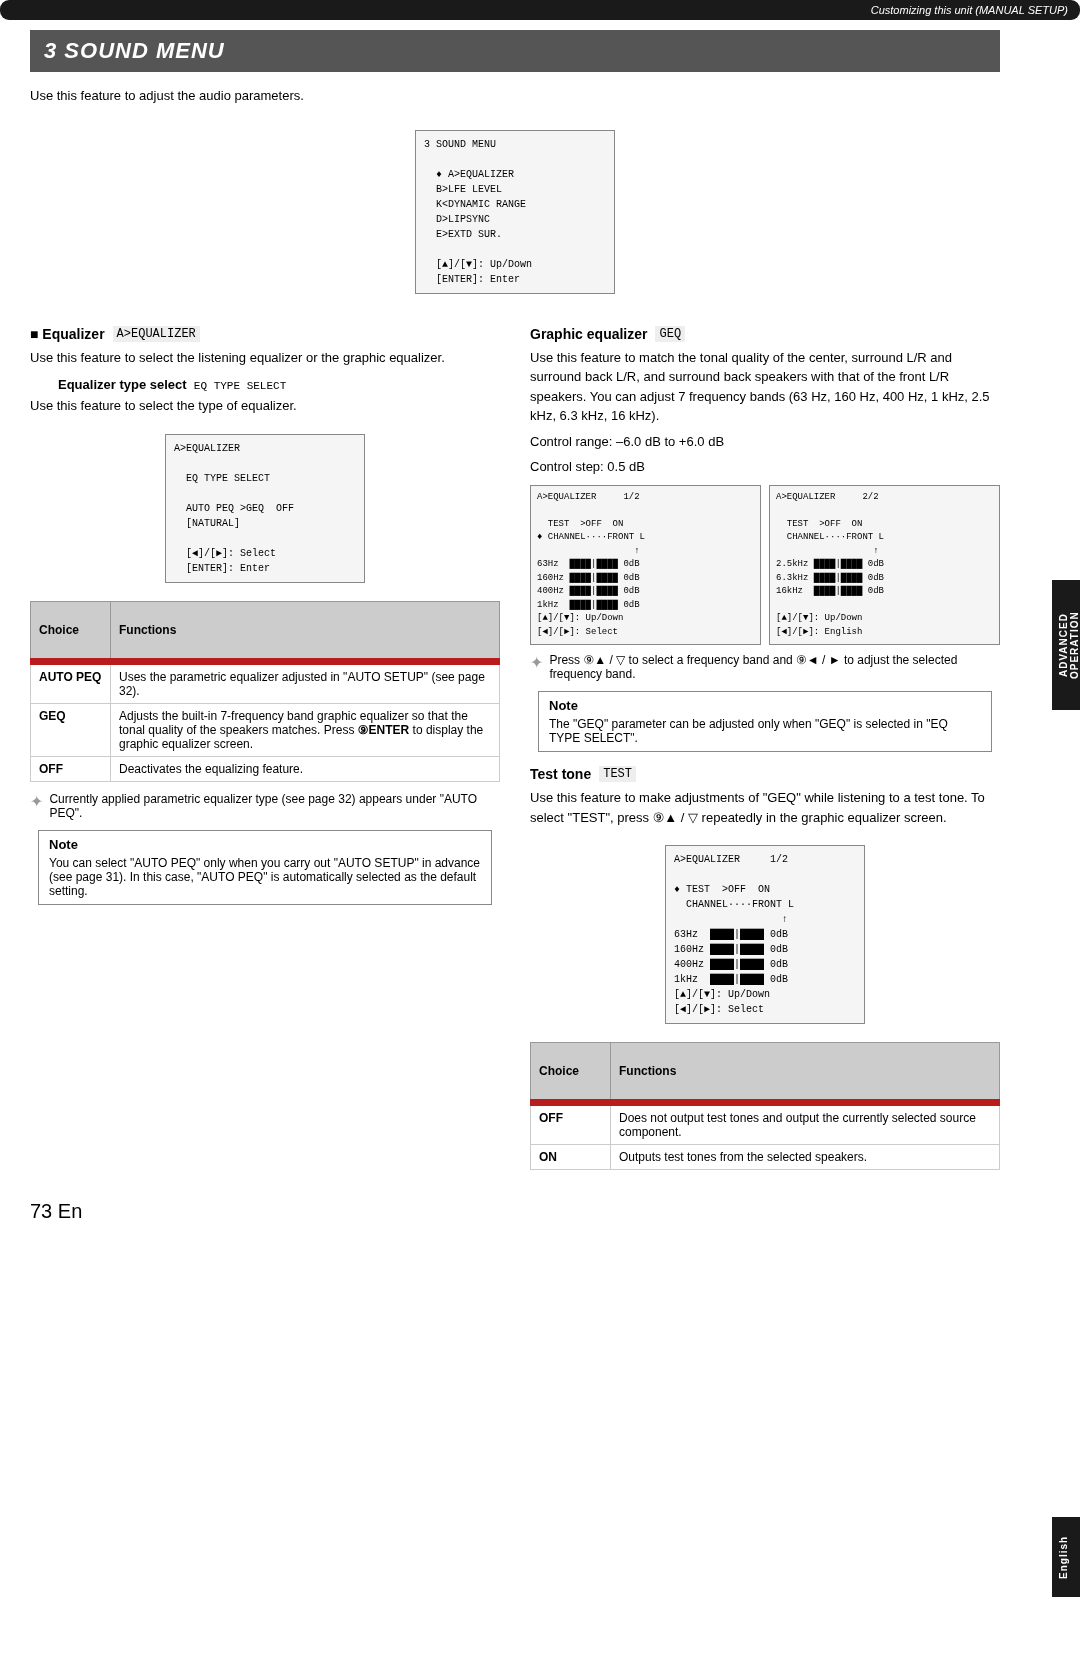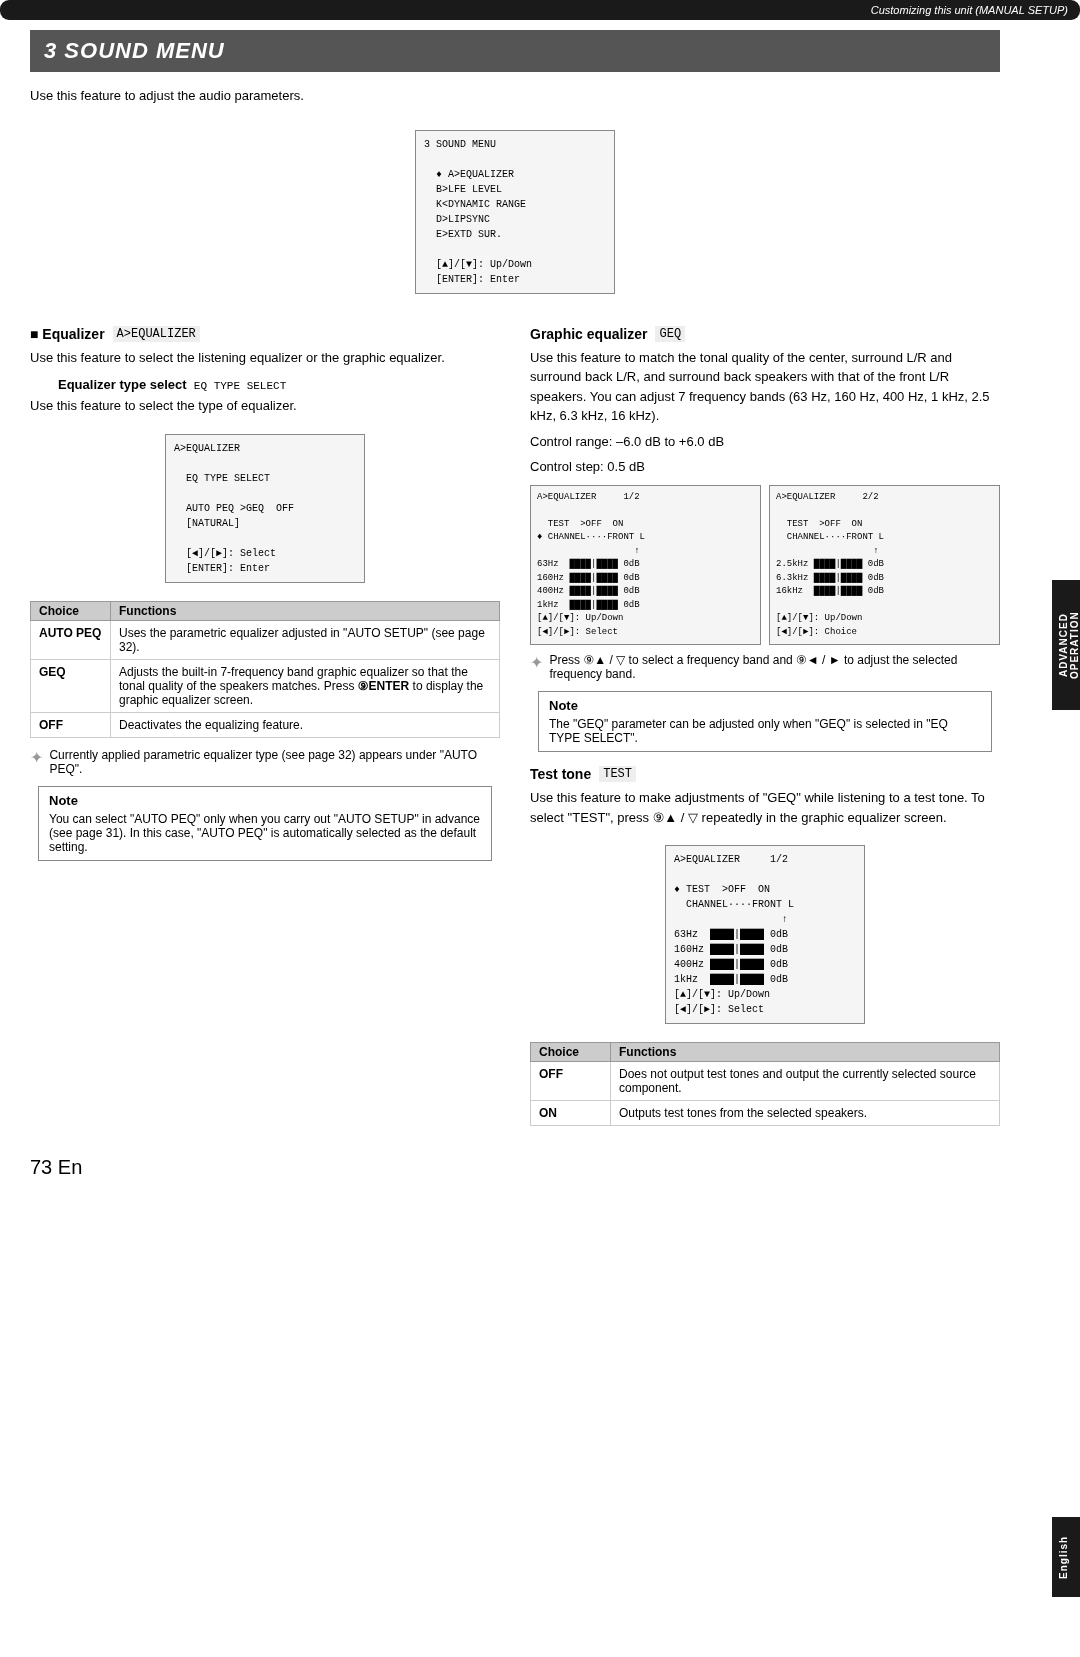--- a/index.html
+++ b/index.html
@@ -148,42 +148,42 @@
     .choice-table {
       width: 100%;
       border-collapse: collapse;
       margin-top: 8px;
       margin-bottom: 10px;
       font-size: 12px;
     }
 
     .choice-table th {
       background: #ccc;
-      padding: 2px 8px;
+      padding: 21px 8px;
       text-align: left;
       font-weight: bold;
       border: 1px solid #999;
     }
 
     .choice-table td {
       padding: 5px 8px;
       border-bottom: 1px solid #ccc;
       border-left: 1px solid #ccc;
       border-right: 1px solid #ccc;
       vertical-align: top;
     }
 
     .choice-table td:first-child {
       font-weight: bold;
       white-space: nowrap;
       width: 80px;
     }
 
     .choice-table tr:first-child td {
-      border-top: 1px solid #b91c1c;
+      border-top: 7px solid #b91c1c;
     }
 
     
     .note-box {
       border: 1.5px solid #888;
       padding: 6px 10px;
       margin: 10px 8px;
     }
 
     .note-title {
@@ -376,21 +376,21 @@
           <div>A&gt;EQUALIZER&nbsp;&nbsp;&nbsp;&nbsp;&nbsp;2/2</div>
           <div>&nbsp;</div>
           <div>&nbsp;&nbsp;TEST&nbsp;&nbsp;&gt;OFF&nbsp;&nbsp;ON</div>
           <div>&nbsp;&nbsp;CHANNEL····FRONT L</div>
           <div>&nbsp;&nbsp;&nbsp;&nbsp;&nbsp;&nbsp;&nbsp;&nbsp;&nbsp;&nbsp;&nbsp;&nbsp;&nbsp;&nbsp;&nbsp;&nbsp;&nbsp;&nbsp;↑</div>
           <div>2.5kHz ████|████ 0dB</div>
           <div>6.3kHz ████|████ 0dB</div>
           <div>16kHz&nbsp;&nbsp;████|████ 0dB</div>
           <div>&nbsp;</div>
           <div>[▲]/[▼]: Up/Down</div>
-          <div>[◄]/[►]: Choice</div>
+          <div>[◄]/[►]: English</div>
         </div>
       </div>
 
       <div class="tip-line">
         <span class="tip-icon">✦</span>
         <span>Press ⑨▲ / ▽ to select a frequency band and ⑨◄ / ► to adjust the selected frequency band.</span>
       </div>
 
       <div class="note-box">
         <div class="note-title">Note</div>

